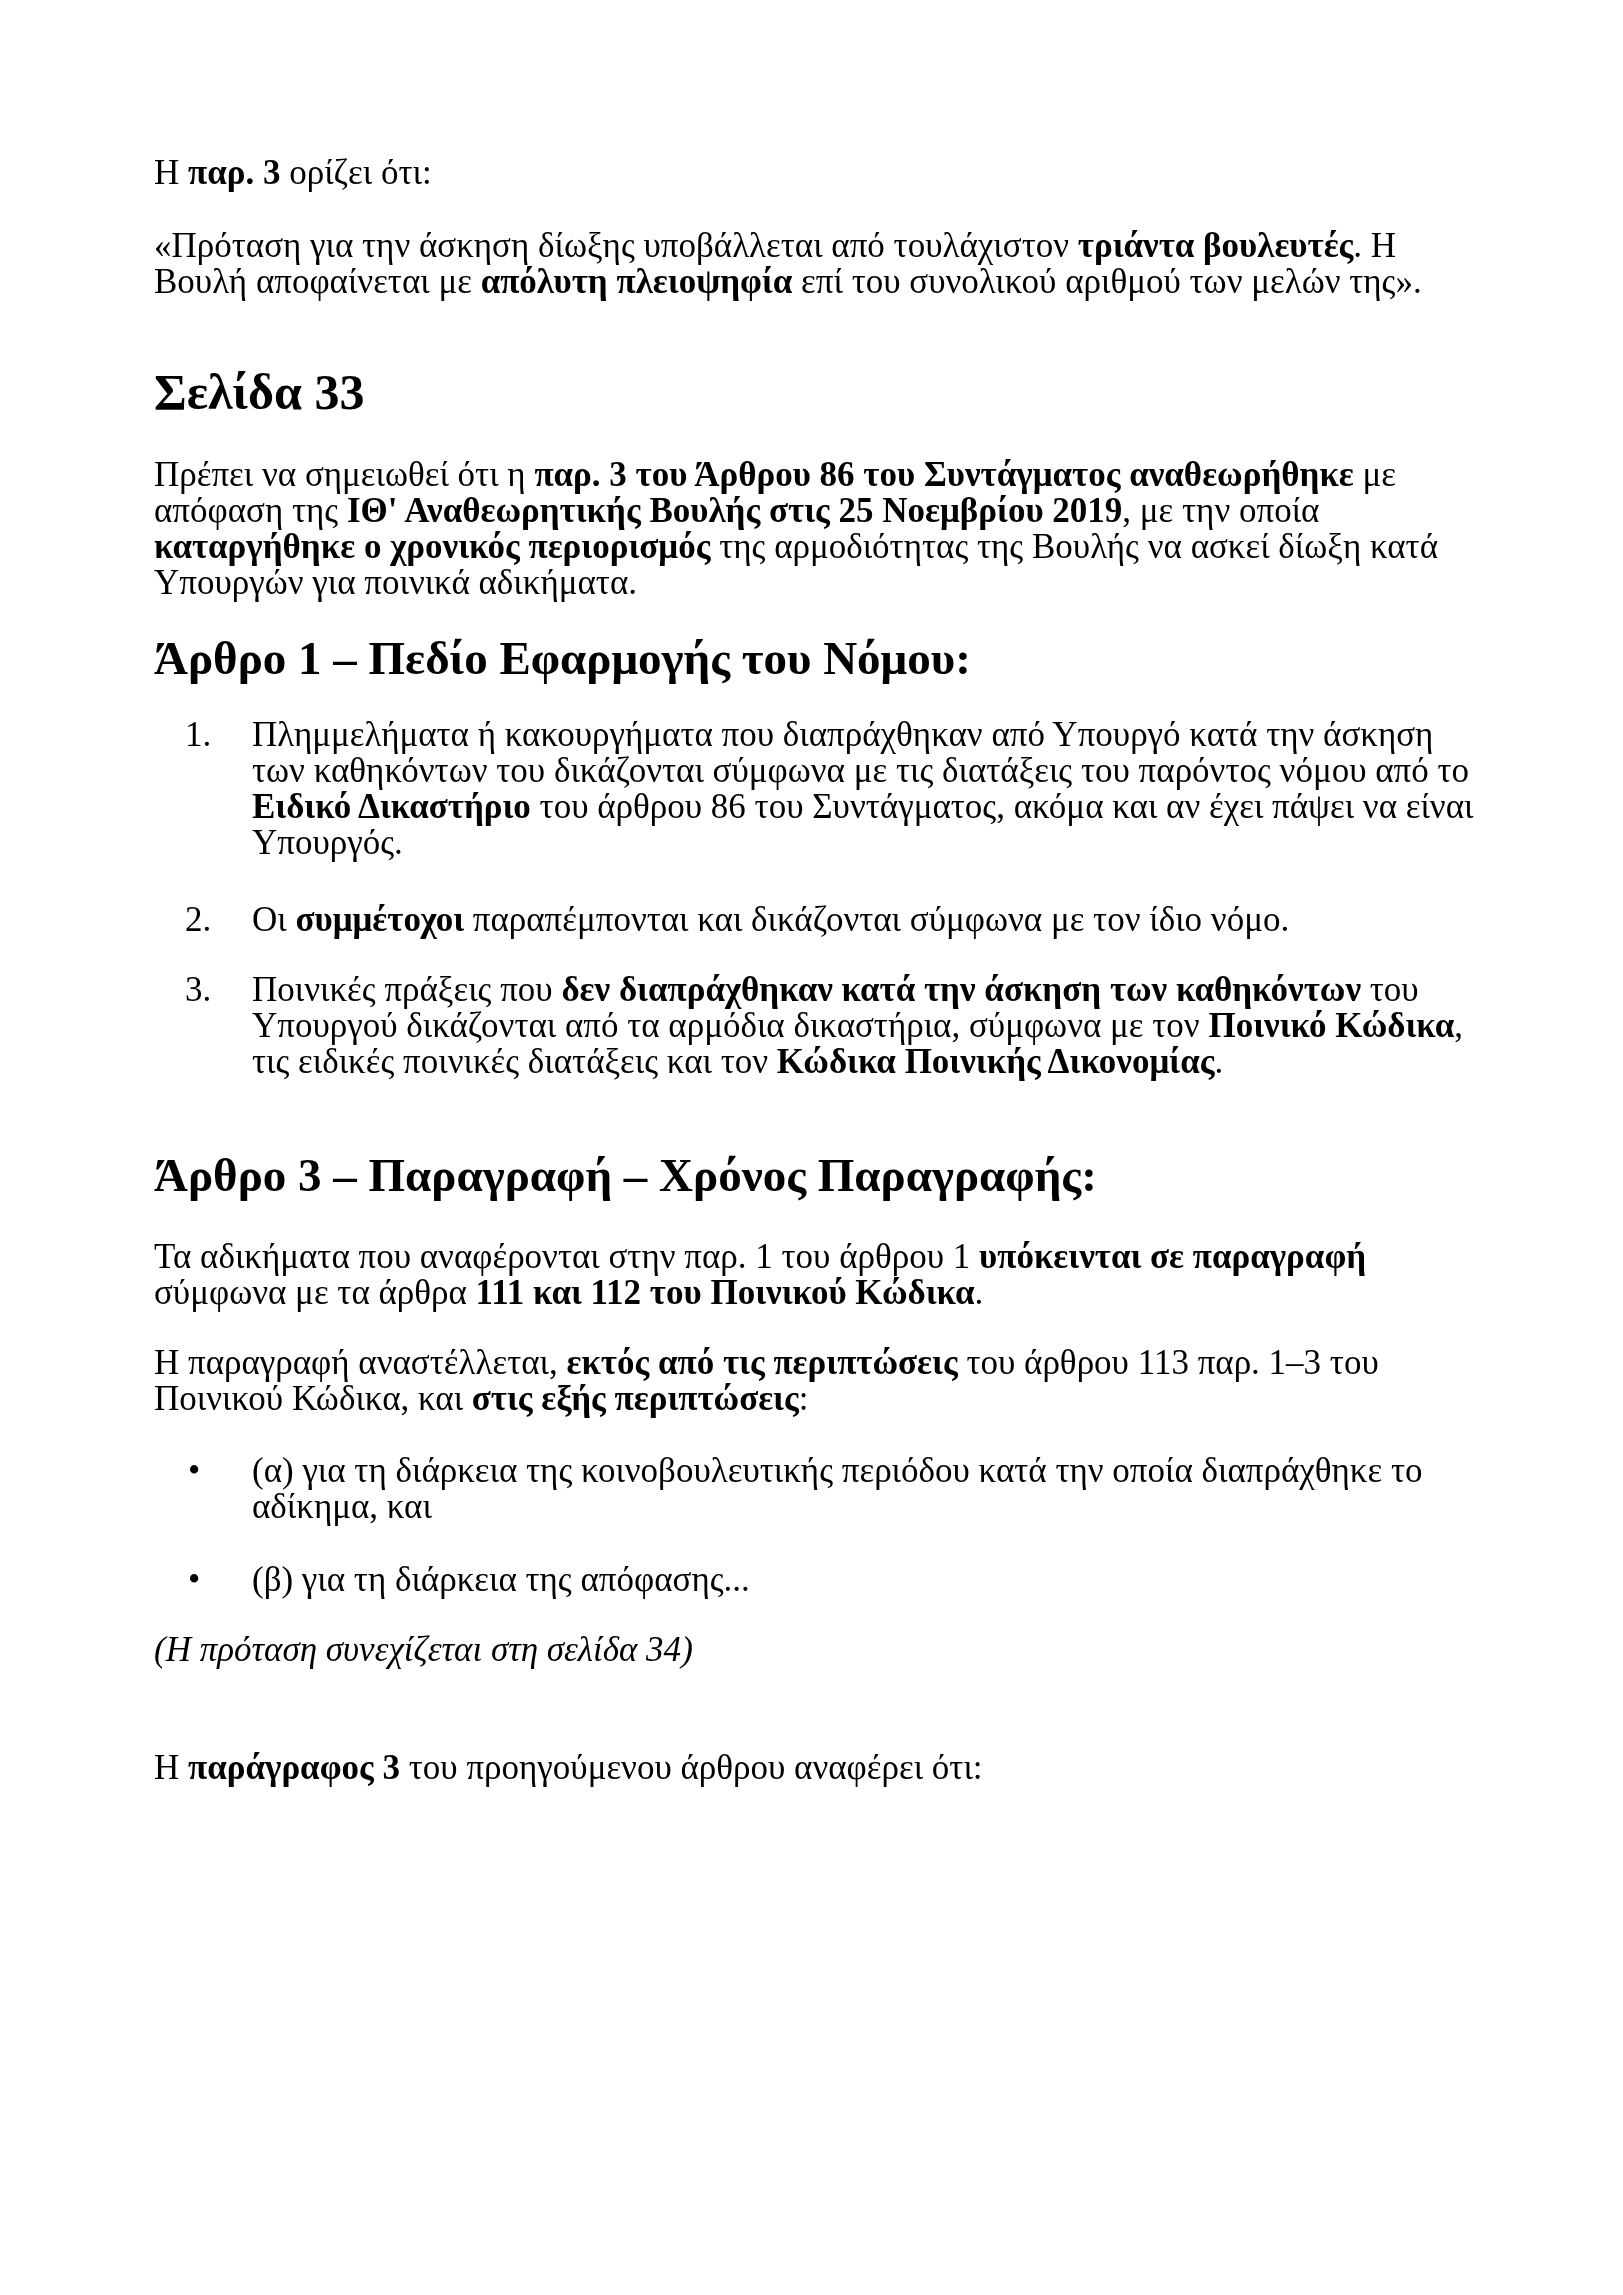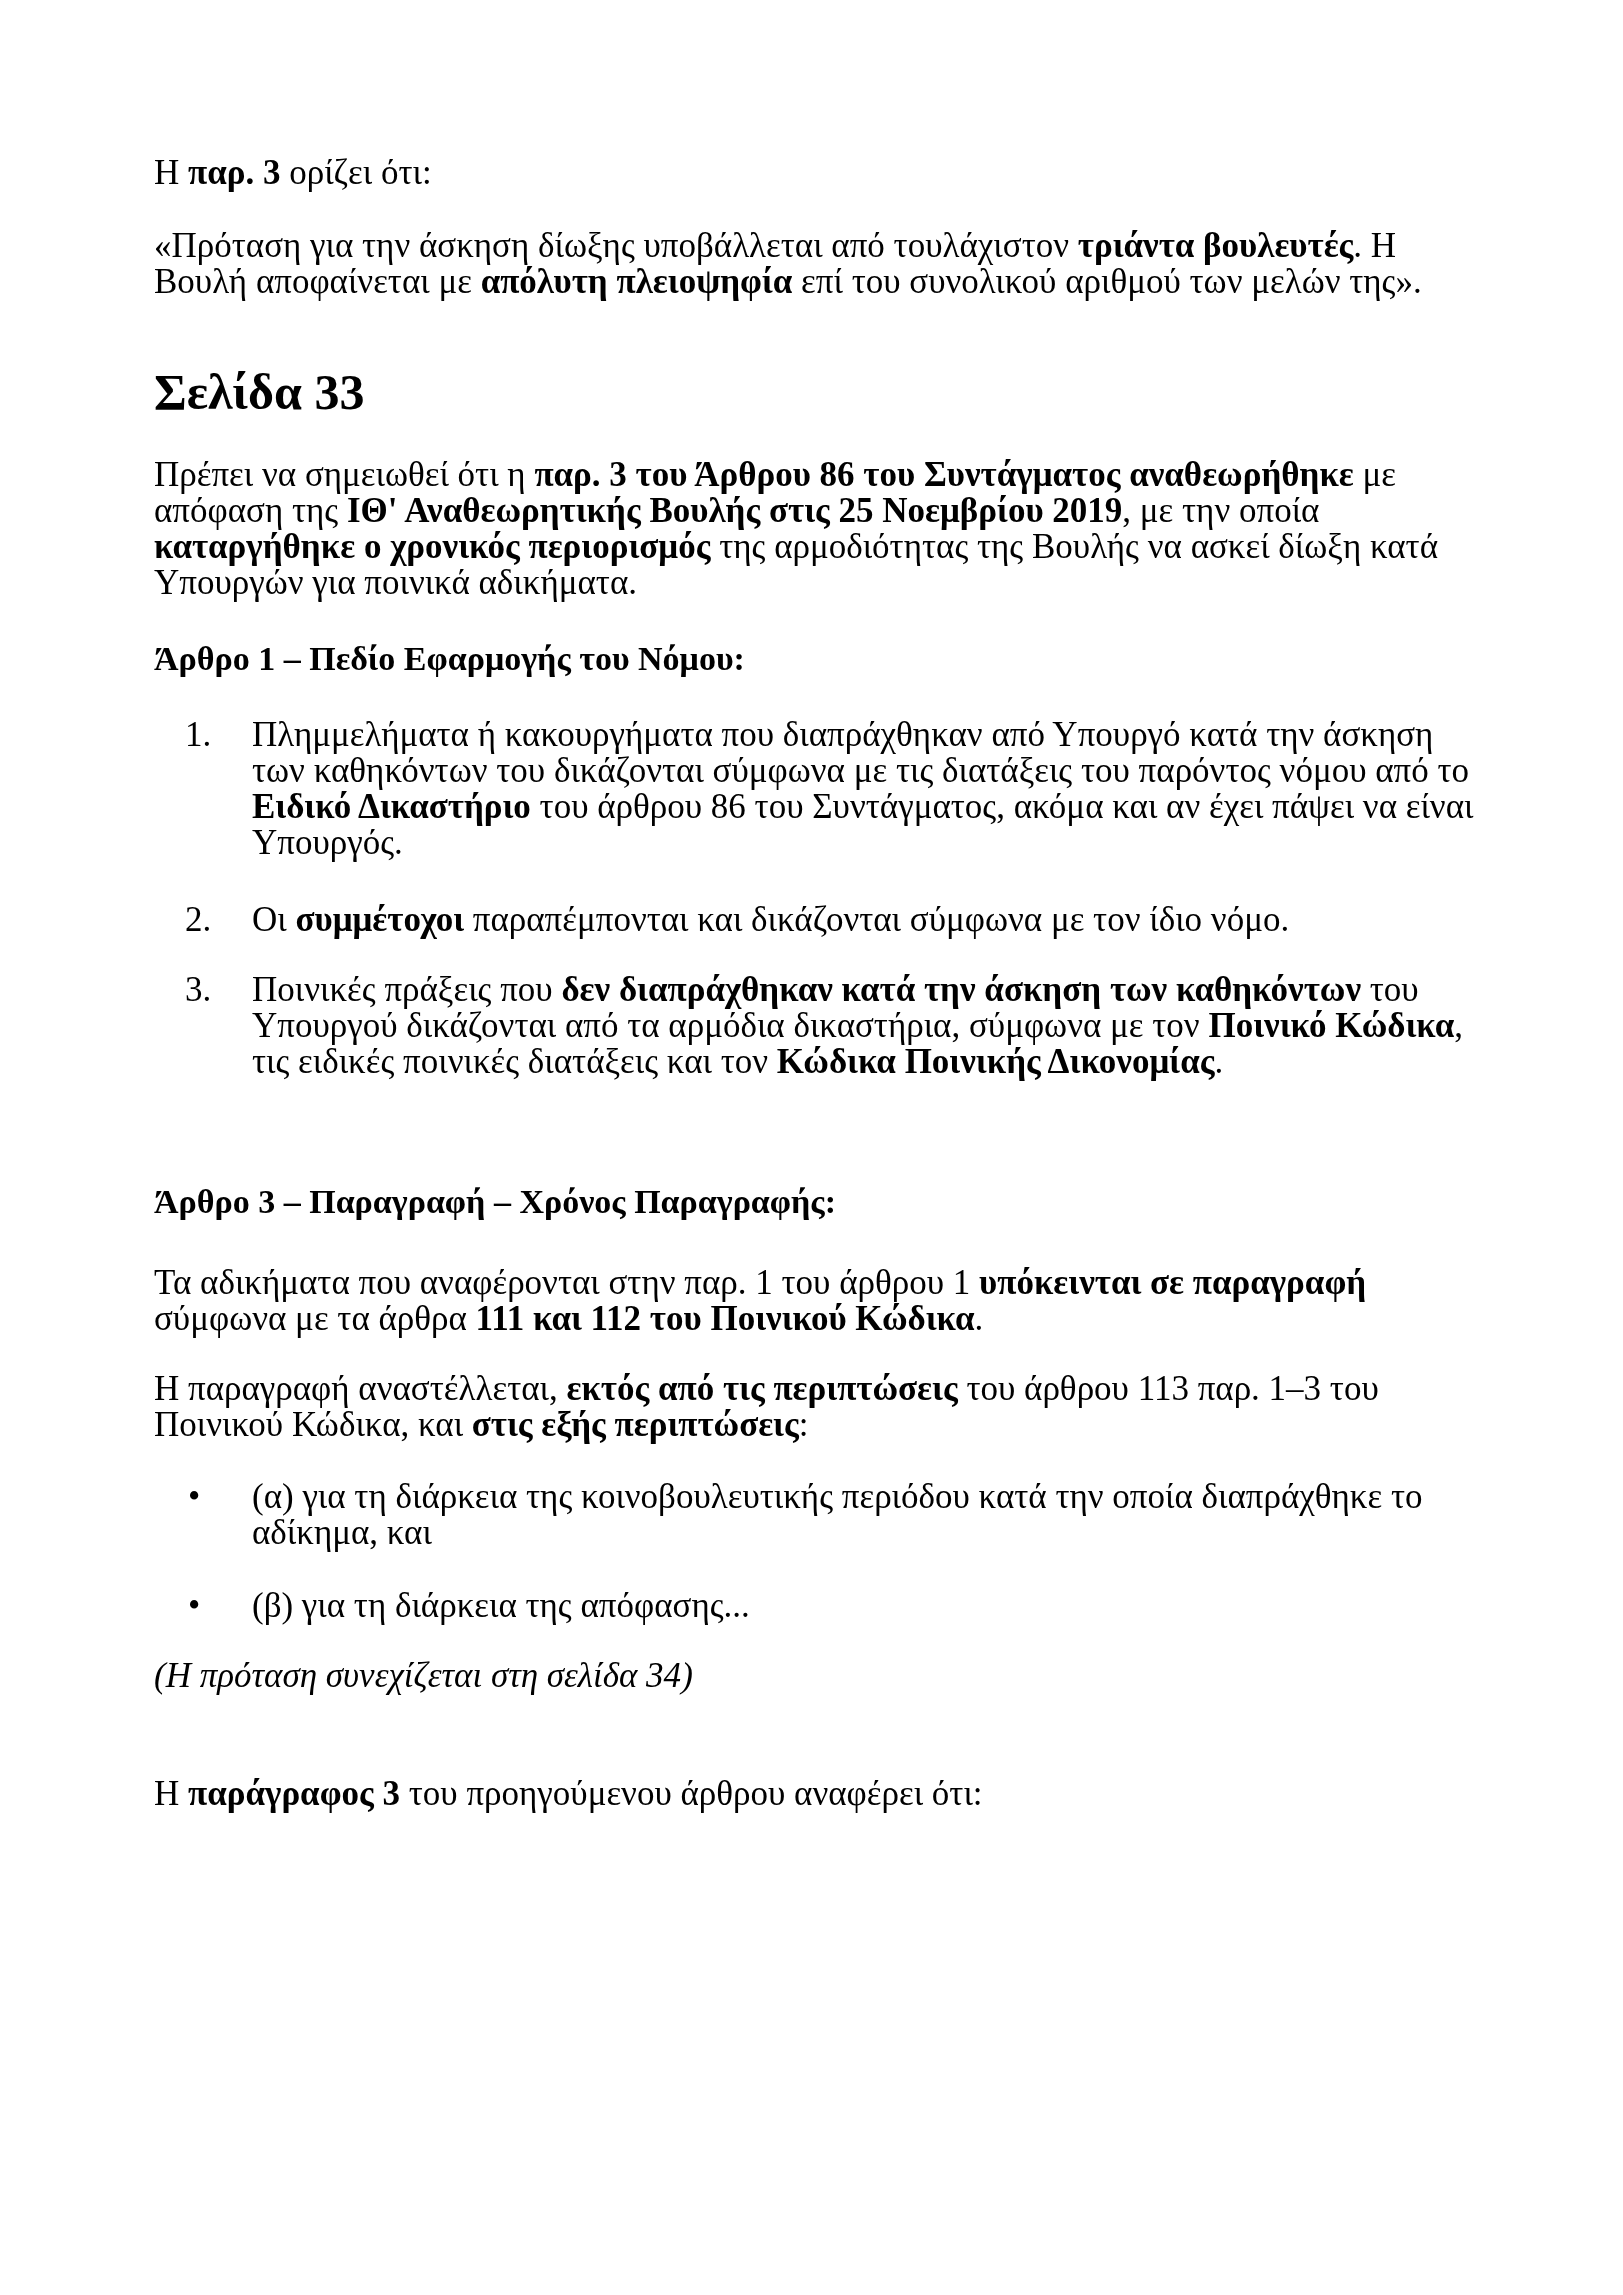--- a/index.html
+++ b/index.html
@@ -24,21 +24,21 @@
     font-size:35px;
     line-height:36px;
     font-weight:normal;
   }
   .h-sub {
     font-size:50px;
     line-height:43px;
     font-weight:bold;
   }
   .h-main {
-    font-size:34px;
+    font-size:47px;
     line-height:51px;
     font-weight:bold;
   }
   .list-item {
     position:relative;
     padding-left:98px;
   }
   .list-marker {
     position:absolute;
     left:31px;
@@ -77,21 +77,21 @@
     <div class="body-text list-item" style="margin-top:41px">
       <span class="list-marker">2.</span>
       <span><span>Οι </span><span class="rb">συμμέτοχοι</span><span> παραπέμπονται και δικάζονται σύμφωνα με τον ίδιο νόμο.</span></span>
     </div>
 
     <div class="body-text list-item" style="margin-top:34px">
       <span class="list-marker">3.</span>
       <span><span>Ποινικές πράξεις που </span><span class="rb">δεν διαπράχθηκαν κατά την άσκηση των καθηκόντων</span><span> του Υπουργού δικάζονται από τα αρμόδια δικαστήρια, σύμφωνα με τον </span><span class="rb">Ποινικό Κώδικα</span><span>, τις ειδικές ποινικές διατάξεις και τον </span><span class="rb">Κώδικα Ποινικής Δικονομίας</span><span>.</span></span>
     </div>
 
-    <div class="h-main" style="margin-top:96px">Άρθρο 3 – Παραγραφή – Χρόνος Παραγραφής:</div>
+    <div class="h-main" style="margin-top:70px">Άρθρο 3 – Παραγραφή – Χρόνος Παραγραφής:</div>
 
     <div class="body-text" style="margin-top:38px"><span>Τα αδικήματα που αναφέρονται στην παρ. 1 του άρθρου 1 </span><span class="rb">υπόκεινται σε παραγραφή</span><span> σύμφωνα με τα άρθρα </span><span class="rb">111 και 112 του Ποινικού Κώδικα</span><span>.</span></div>
 
     <div class="body-text" style="margin-top:34px"><span>Η παραγραφή αναστέλλεται, </span><span class="rb">εκτός από τις περιπτώσεις</span><span> του άρθρου 113 παρ. 1–3 του Ποινικού Κώδικα, και </span><span class="rb">στις εξής περιπτώσεις</span><span>:</span></div>
 
     <div class="body-text list-item" style="margin-top:36px">
       <span class="bullet-marker">•</span>
       <span><span>(α) για τη διάρκεια της κοινοβουλευτικής περιόδου κατά την οποία διαπράχθηκε το αδίκημα, και</span></span>
     </div>
 

